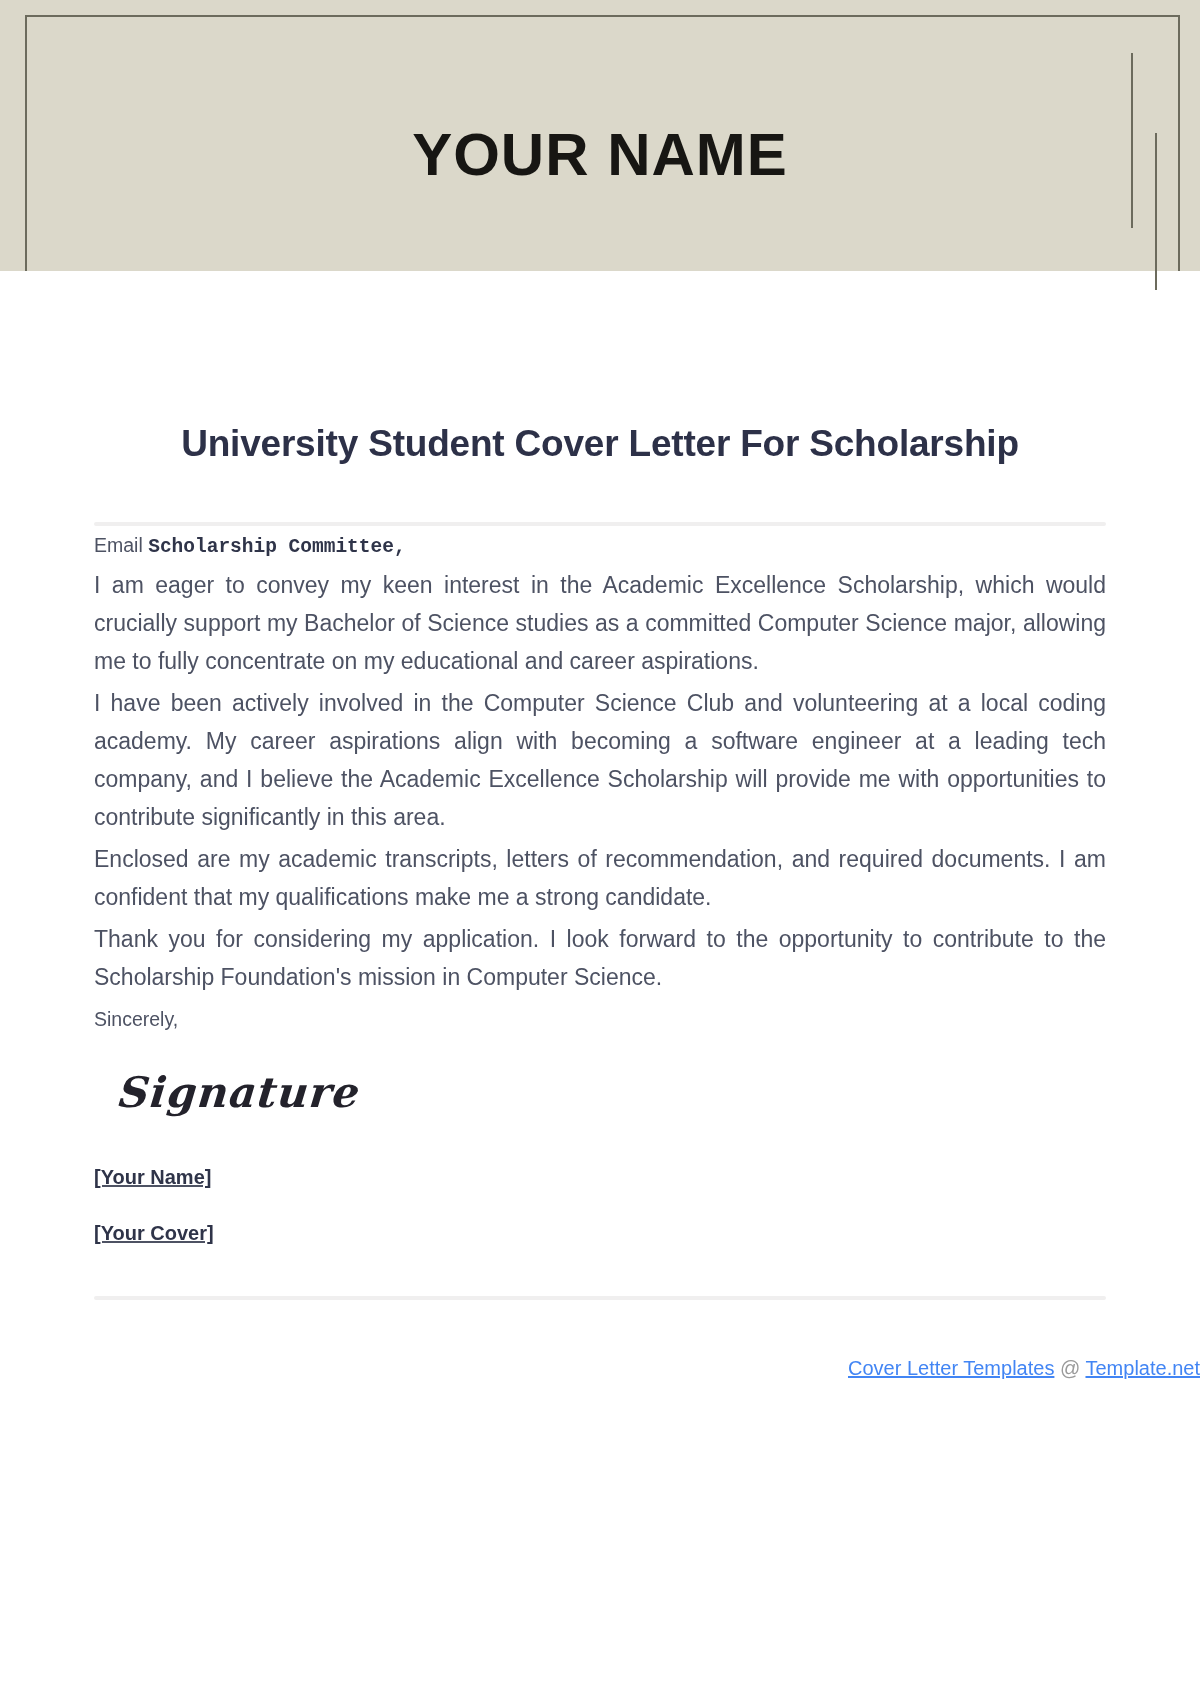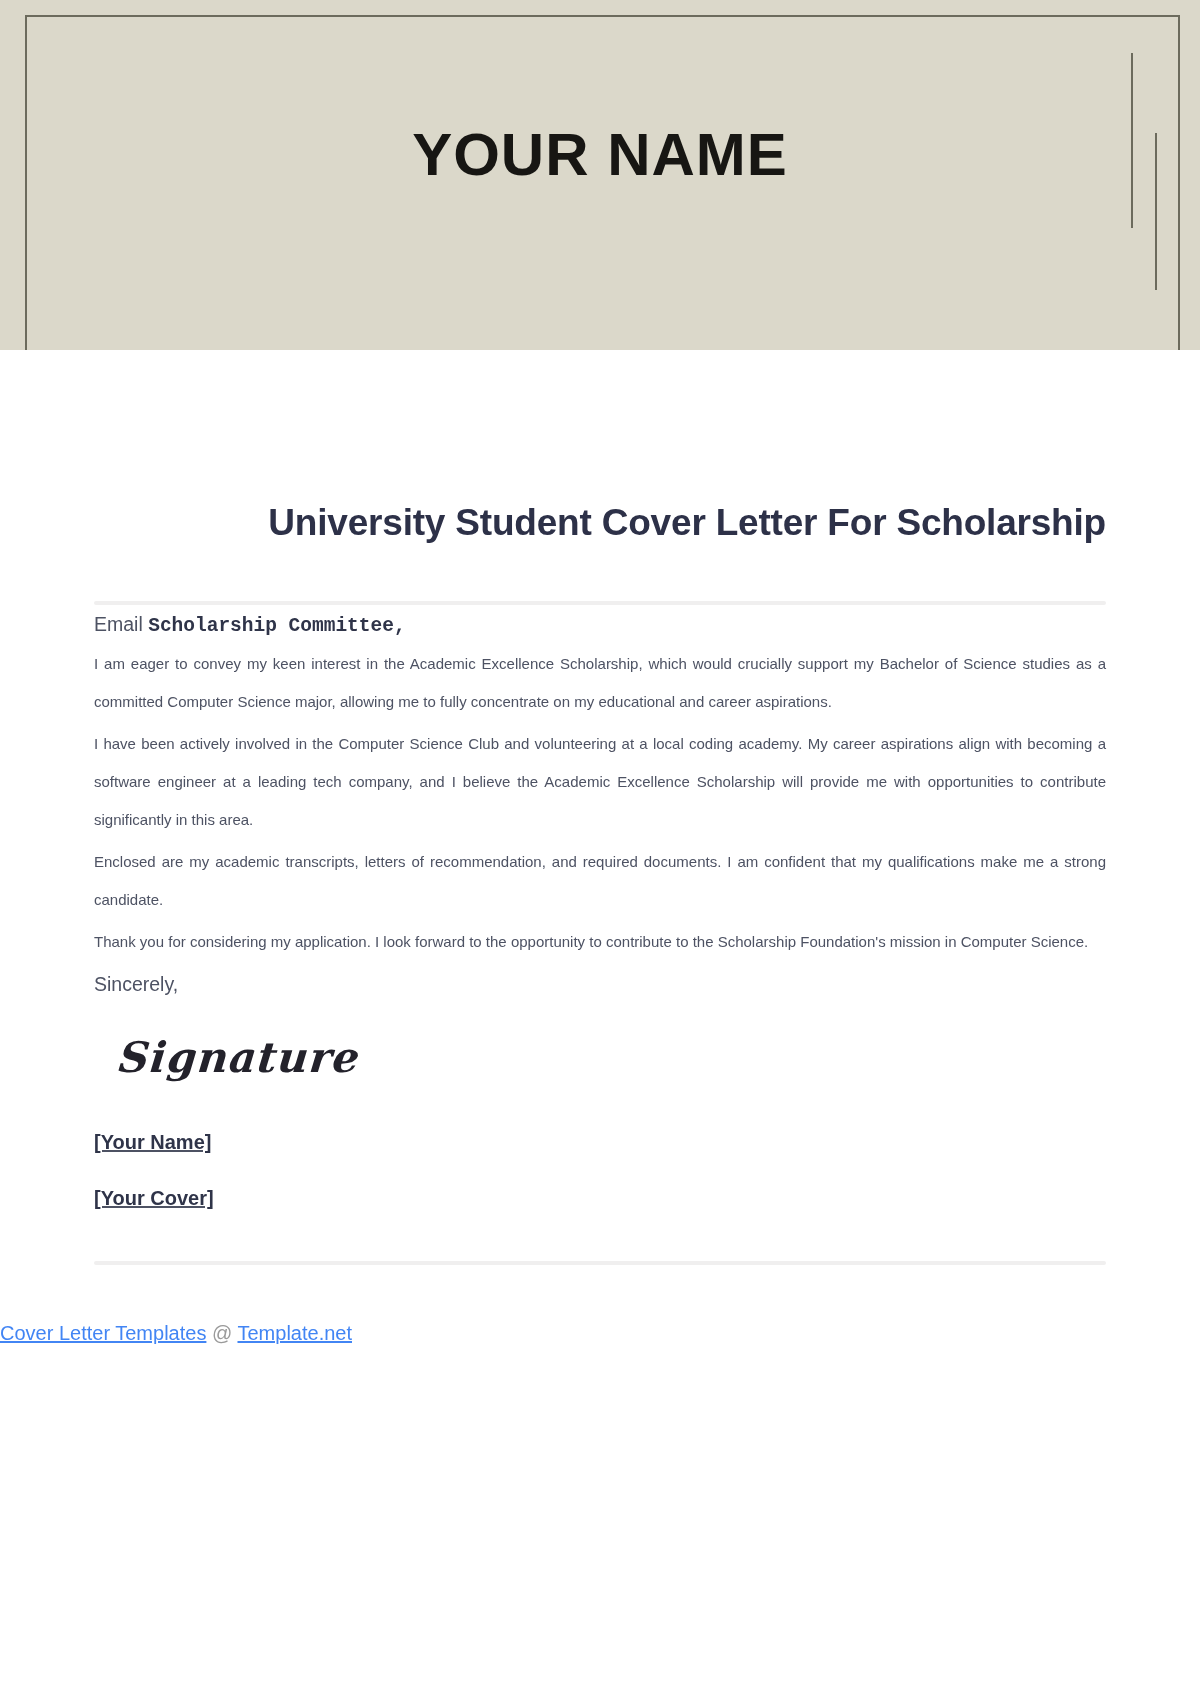--- a/index.html
+++ b/index.html
@@ -9,21 +9,21 @@
     height: 1701px;
     margin: 0 auto;
     font-family: "Liberation Sans", sans-serif;
     position: relative;
     overflow: hidden;
   }
 
   
   .letterhead {
     position: relative;
-    height: 350px;
+    height: 271px;
     background: #dbd8ca;
   }
   .letterhead .frame {
     position: absolute;
     left: 25px; top: 15px; right: 20px; bottom: 0;
     border-top: 2px solid #6c6b5d;
     border-left: 2px solid #6c6b5d;
     border-right: 2px solid #6c6b5d;
   }
   .deco-line { position: absolute; width: 2px; background: #6c6b5d; }
@@ -45,21 +45,21 @@
     width: 1012px;
     margin: 0 auto;
     color: #4d5263;
   }
   .doc-title {
     margin-top: 150px;
     font-size: 37px;
     line-height: 46px;
     font-weight: bold;
     letter-spacing: -0.2px;
-    text-align: right;
+    text-align: center;
     color: #2d3148;
   }
   .divider {
     height: 4px;
     background: #f0efef;
     border: none;
     border-radius: 2px;
   }
   .divider.top { margin-top: 55px; }
   .divider.bottom { margin-top: 50px; }
@@ -75,21 +75,21 @@
   .address-block p:last-child { margin-bottom: 8px; }
 
   .salutation {
     font-size: 19.5px;
     line-height: 38px;
     margin: 0;
   }
   .salutation b { color: #2f3449; font-family: Liberation Mono, monospace; }
 
   .body-par {
-    font-size: 15px;
+    font-size: 23px;
     line-height: 38px;
     text-align: justify;
     margin: 0 0 4px 0;
   }
   .closing {
     font-size: 19.5px;
     line-height: 38px;
     margin: 0;
   }
 
@@ -113,21 +113,21 @@
     font-size: 20px;
     line-height: 26px;
     font-weight: bold;
     color: #2f3449;
     margin-bottom: 30px;
   }
 
   
   footer {
     margin-top: 53px;
-    text-align: left;
+    text-align: right;
     font-size: 20px;
     line-height: 30px;
   }
   footer a {
     color: #4285f4;
     text-decoration: underline;
     cursor: pointer;
   }
   footer .at-sep { color: #9a9a9a; }
 </style>

